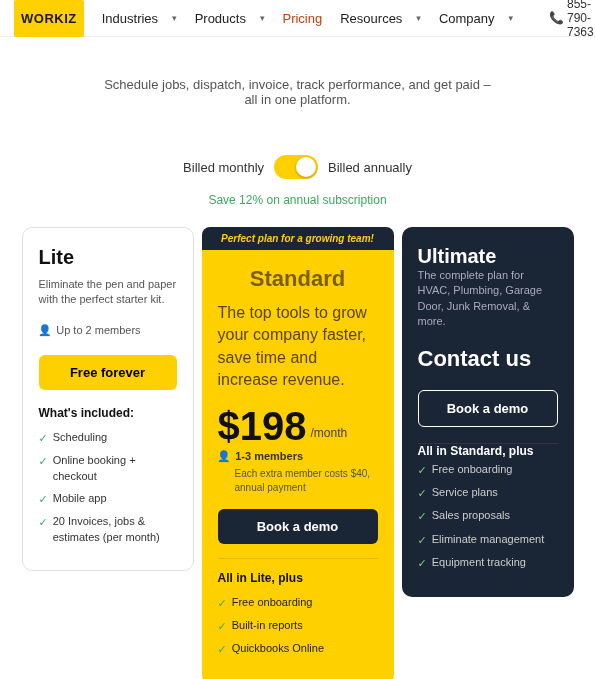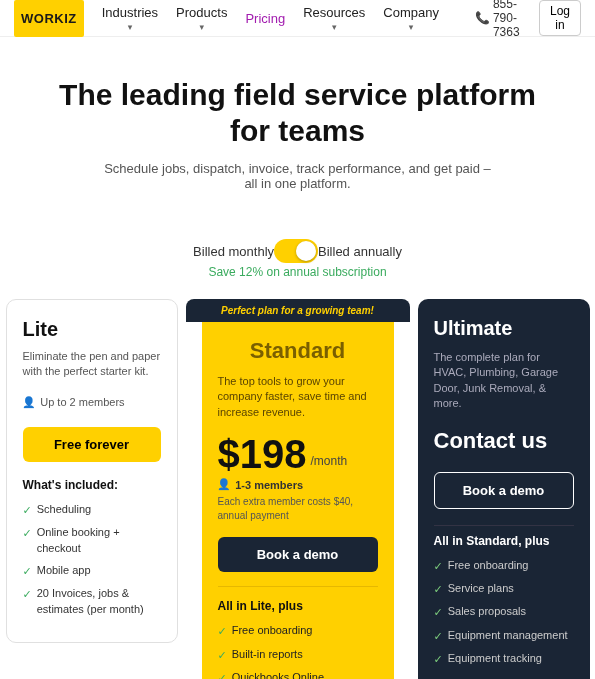--- a/index.html
+++ b/index.html
@@ -1,34 +1,34 @@
 <!DOCTYPE html>
 <html><head>
   <meta charset="utf-8">
   <style>
     * { box-sizing: border-box; margin: 0; padding: 0; }
     body { font-family: -apple-system, BlinkMacSystemFont, 'Segoe UI', sans-serif; background: #fff; width: 595px; min-height: 679px; overflow-x: hidden; }
 
     
     nav { display: flex; align-items: center; height: 37px; border-bottom: 1px solid #eee; padding: 0 14px; gap: 18px; }
     .nav-logo { background: #FFD000; color: #1a1a1a; font-weight: 900; font-size: 13px; padding: 11px 7px; letter-spacing: 0.5px; border-radius: 2px; }
-    .nav-item { font-size: 13px; color: #222; display: flex; align-items: center; gap: 2px; cursor: pointer; white-space: nowrap; flex-direction: column; }
+    .nav-item { font-size: 13px; color: #222; display: flex; align-items: center; gap: 14px; cursor: pointer; white-space: nowrap; }
     .nav-item .chevron { font-size: 9px; color: #666; }
-    .nav-pricing { font-size: 13px; color: #a21caf; }
+    .nav-pricing { font-size: 13px; color: #c2410c; }
     .nav-spacer { flex: 1; }
     .nav-phone { font-size: 12px; color: #333; display: flex; align-items: center; gap: 3px; }
     .nav-login { font-size: 12px; border: 1px solid #ccc; border-radius: 4px; padding: 3px 10px; cursor: pointer; background: #fff; }
 
     
     .hero { text-align: center; padding: 40px 20px 20px; }
     .hero h1 { font-size: 30px; font-weight: 900; color: #111; line-height: 1.2; max-width: 520px; margin: 0 auto 12px; }
     .hero p { font-size: 13px; color: #555; max-width: 400px; margin: 0 auto; }
 
     
-    .toggle-row { display: flex; align-items: center; justify-content: center; margin: 28px 0 2px; }
+    .toggle-row { display: flex; align-items: center; justify-content: center; gap: 10px; margin: 28px 0 14px; }
     .toggle-label { font-size: 13px; color: #333; }
     .toggle-switch { width: 44px; height: 24px; background: #FFD000; border-radius: 12px; position: relative; cursor: pointer; display: flex; align-items: center; }
     .toggle-knob { width: 20px; height: 20px; background: #fff; border-radius: 50%; position: absolute; right: 2px; box-shadow: 0 1px 3px rgba(0,0,0,0.3); }
     .save-text { text-align: center; font-size: 12px; color: #3aab5e; margin-bottom: 20px; }
 
     
     .cards-row { display: flex; justify-content: center; gap: 8px; padding: 0 12px 30px; align-items: flex-start; }
 
     
     .card-lite { background: #fff; border: 1px solid #e0e0e0; border-radius: 10px; width: 172px; padding: 18px 16px; flex-shrink: 0; }
@@ -37,40 +37,40 @@
     .card-lite .price-free { font-size: 36px; font-weight: 900; color: #111; margin-bottom: 4px; }
     .card-lite .members { font-size: 11px; color: #555; display: flex; align-items: center; gap: 4px; margin-bottom: 18px; }
     .card-lite .btn-free { display: block; width: 100%; background: #FFD000; border: none; border-radius: 6px; padding: 10px; font-size: 13px; font-weight: 700; cursor: pointer; text-align: center; }
     .card-lite .whats-included { font-size: 12px; font-weight: 700; color: #111; margin: 16px 0 10px; }
     .feature-list { list-style: none; }
     .feature-list li { font-size: 11px; color: #333; margin-bottom: 7px; display: flex; align-items: flex-start; gap: 5px; line-height: 1.4; }
     .check { color: #3aab5e; font-size: 11px; flex-shrink: 0; margin-top: 1px; }
 
     
     .card-std-wrap { display: flex; flex-direction: column; align-items: center; }
-    .card-std-badge { background: #1a2535; color: #FFD000; font-size: 10px; font-style: italic; font-weight: 600; text-align: center; padding: 6px 16px; border-radius: 8px 8px 0 0; width: 224px; }
+    .card-std-badge { background: #1a2535; color: #FFD000; font-size: 10px; font-style: italic; font-weight: 600; text-align: center; padding: 6px 16px; border-radius: 8px 8px 0 0; width: 192px; }
     .card-std { background: #FFD000; border-radius: 0 0 10px 10px; width: 192px; padding: 16px 16px 20px; }
     .card-std .plan-name { font-size: 22px; font-weight: 900; color: #7a5f00; margin-bottom: 10px; text-align: center; }
-    .card-std .plan-desc { font-size: 11px; color: #5a4400; margin-bottom: 14px; line-height: 1.4; }
+    .card-std .plan-desc { font-size: 16px; color: #5a4400; margin-bottom: 14px; line-height: 1.4; }
     .price-row { display: flex; align-items: flex-end; gap: 4px; margin-bottom: 4px; }
     .price-dollar { font-size: 40px; font-weight: 900; color: #111; line-height: 1; }
     .price-period { font-size: 12px; color: #444; margin-bottom: 6px; }
     .std-members { font-size: 11px; color: #333; display: flex; align-items: center; gap: 4px; font-weight: 700; margin-bottom: 4px; }
-    .std-extra { font-size: 10px; color: #555; margin-bottom: 14px; line-height: 1.4; }
+    .std-extra { font-size: 10px; color: #555; margin-bottom: 14px; line-height: 1.4; margin-left: 17px; }
     .btn-std { display: block; width: 100%; background: #1a2535; color: #fff; border: none; border-radius: 6px; padding: 10px; font-size: 13px; font-weight: 700; cursor: pointer; text-align: center; margin-bottom: 14px; }
     .all-in { font-size: 12px; font-weight: 700; color: #111; margin-bottom: 10px; border-top: 1px solid #e6b800; padding-top: 12px; }
     .feature-list.dark li { color: #222; }
 
     
     .card-ult { background: #1a2535; border-radius: 10px; width: 172px; padding: 18px 16px; flex-shrink: 0; }
-    .card-ult .plan-name { font-size: 20px; font-weight: 800; color: #fff; margin-bottom: 10px; }
+    .card-ult .plan-name { font-size: 20px; font-weight: 800; color: #fff; }
     .card-ult .plan-desc { font-size: 11px; color: #aab; margin-bottom: 16px; line-height: 1.4; }
     .card-ult .contact-us { font-size: 22px; font-weight: 800; color: #fff; margin-bottom: 18px; }
     .btn-ult { display: block; width: 100%; background: transparent; color: #fff; border: 1px solid #fff; border-radius: 6px; padding: 10px; font-size: 13px; font-weight: 600; cursor: pointer; text-align: center; margin-bottom: 16px; }
-    .all-in-ult { font-size: 12px; font-weight: 700; color: #fff; margin-bottom: 10px; border-top: 1px solid #334; padding-top: 8px; }
+    .all-in-ult { font-size: 12px; font-weight: 700; color: #fff; margin-bottom: 4px; border-top: 1px solid #334; padding-top: 0; }
     .feature-list.light li { color: #ccc; }
     .feature-list.light .check { color: #7ecf7e; }
   </style>
 </head>
 <body>
 
 <nav>
   <span class="nav-logo">WORKIZ</span>
   <span class="nav-item">
     <span>Industries</span>
@@ -92,21 +92,20 @@
   <span class="nav-spacer"></span>
   <span class="nav-phone">
     <span>📞</span>
     <span>855-790-7363</span>
   </span>
   <button class="nav-login">Log in</button>
 
 </nav>
 
 <div class="hero">
-  <h1>The leading field service platform for teams</h1>
   <p>Schedule jobs, dispatch, invoice, track performance, and get paid – all in one platform.</p>
 </div>
 
 <div class="toggle-row">
   <span class="toggle-label">Billed monthly</span>
   <div class="toggle-switch">
     <div class="toggle-knob"></div>
   </div>
   <span class="toggle-label">Billed annually</span>
 </div>
@@ -191,21 +190,21 @@
       <li>
           <span class="check">✓</span>
           <span>Service plans</span>
         </li>
       <li>
           <span class="check">✓</span>
           <span>Sales proposals</span>
         </li>
       <li>
           <span class="check">✓</span>
-          <span>Equipment management</span>
+          <span>Eliminate management</span>
         </li>
       <li>
           <span class="check">✓</span>
           <span>Equipment tracking</span>
         </li>
     </ul>
   </div>
 
 </div>
 

